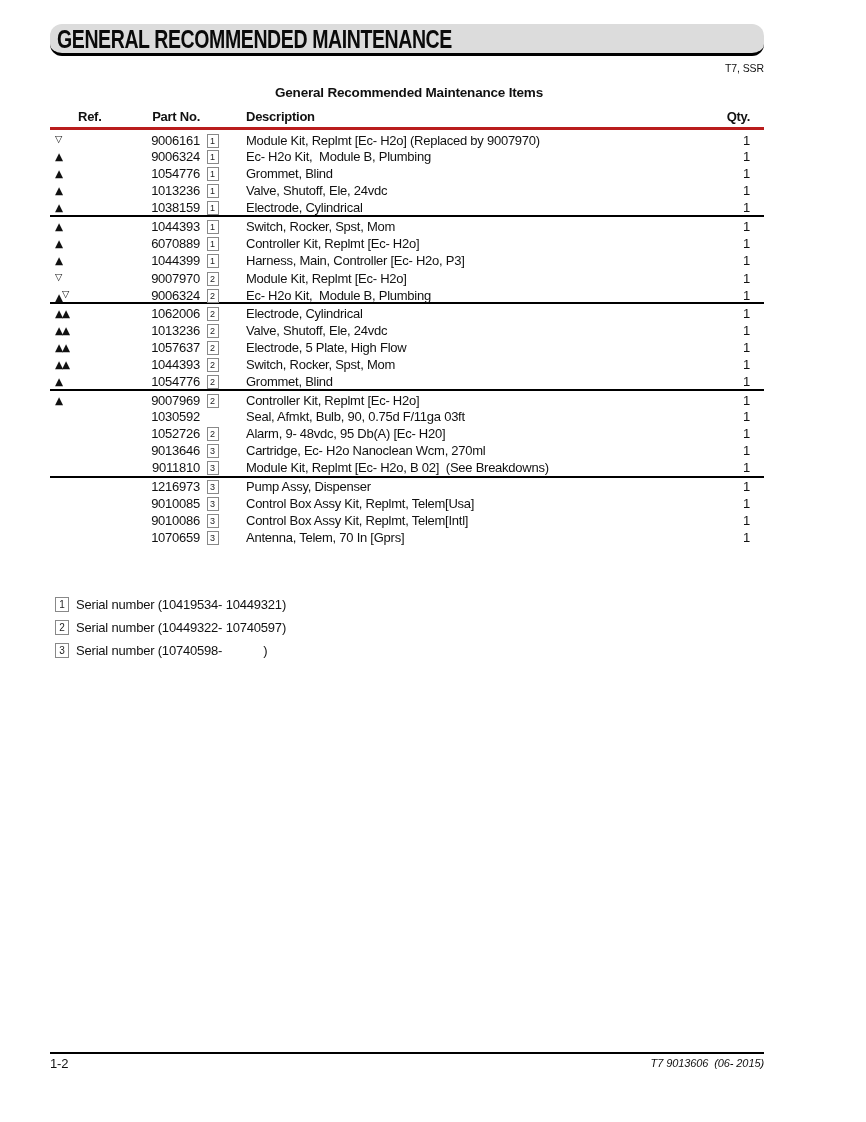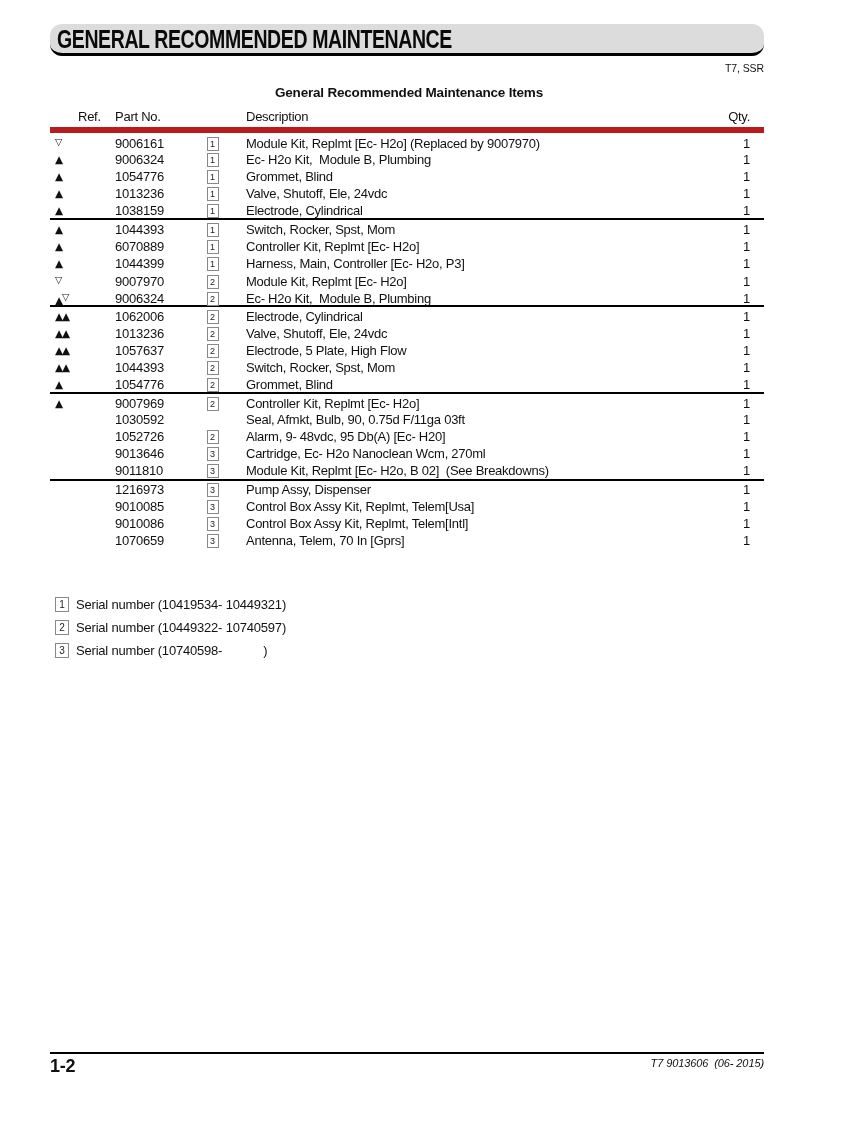--- a/index.html
+++ b/index.html
@@ -35,28 +35,28 @@
     text-align:center; font-size:13.5px; font-weight:bold; letter-spacing:-0.2px;
   }
 
   
   .parts-table { position:absolute; left:50px; top:106px; width:714px; font-size:13px; letter-spacing:-0.25px; }
   .row {
     display:grid;
     grid-template-columns:60px 90px 25px 1fr 54px;
     height:17px; line-height:17px; align-items:center;
   }
-  .thead { height:21px; line-height:21px; font-weight:normal; border-bottom:6px solid #b91c1c; }
+  .thead { height:21px; line-height:21px; font-weight:bold; border-bottom:3px solid #b91c1c; }
   .thead .c-ref { padding-left:28px; font-size:13px; font-family:"Liberation Sans", sans-serif; }
   .row.sep { border-bottom:2.5px solid #000; }
 
   .c-ref  { padding-left:5px; font-family:"DejaVu Sans", sans-serif; white-space:nowrap; }
   .tri-solid { font-size:10.5px; letter-spacing:-1px; }
   .tri-open  { font-size:9.5px; vertical-align:4px; }
-  .c-part { padding-left:5px; }
+  .c-part { padding-left:5px;text-align:right; }
   .c-note { text-align:center; }
   .c-desc { padding-left:5px; white-space:pre; overflow:hidden;margin-left:16px; }
   .c-qty  { text-align:right; padding-right:14px; }
 
   .notebox {
     display:inline-block; width:10px; height:12px; line-height:12px;
     border:1px solid #888; font-size:9px; text-align:center;
     vertical-align:1px; color:#222; background:#fff;
   }
 
@@ -68,21 +68,21 @@
     border:1px solid #888; font-size:10px; text-align:center;
     margin-left:5px; margin-right:7px; vertical-align:1px; color:#222;
   }
 
   
   .footer-rule { position:absolute; left:50px; top:1052px; width:714px; height:2px; background:#000; }
   .footer-text {
     position:absolute; left:50px; top:1056px; width:714px;
     display:flex; justify-content:space-between; align-items:flex-start;
   }
-  .page-number { font-weight:bold; font-size:18px; letter-spacing:-0.2px; }
+  .page-number { font-weight:normal; font-size:13px; letter-spacing:-0.2px; }
   .doc-reference { font-size:11px; letter-spacing:-0.1px; white-space:pre; padding-top:1px;font-style:italic; }
 </style>
 </head>
 <body>
 
 <div class="page">
 
   <div class="section-bar">
     <span class="section-title">GENERAL RECOMMENDED MAINTENANCE</span>
   </div>

